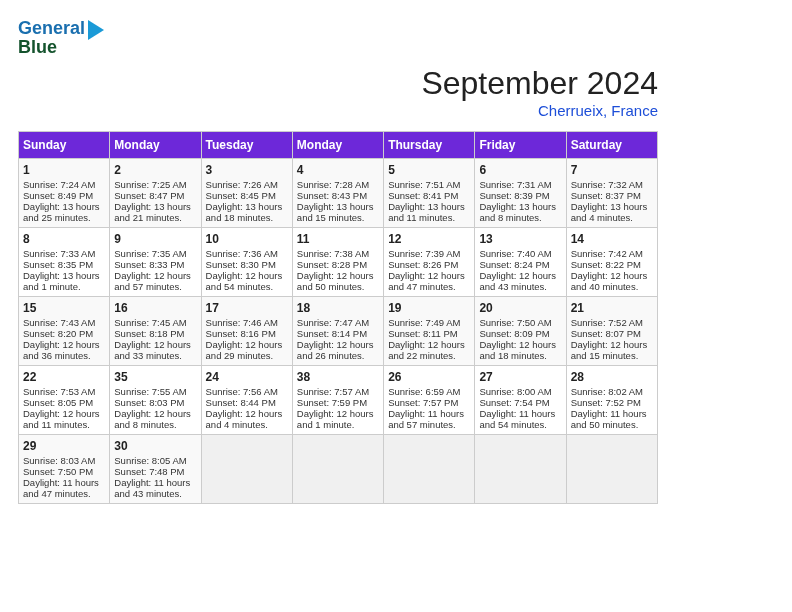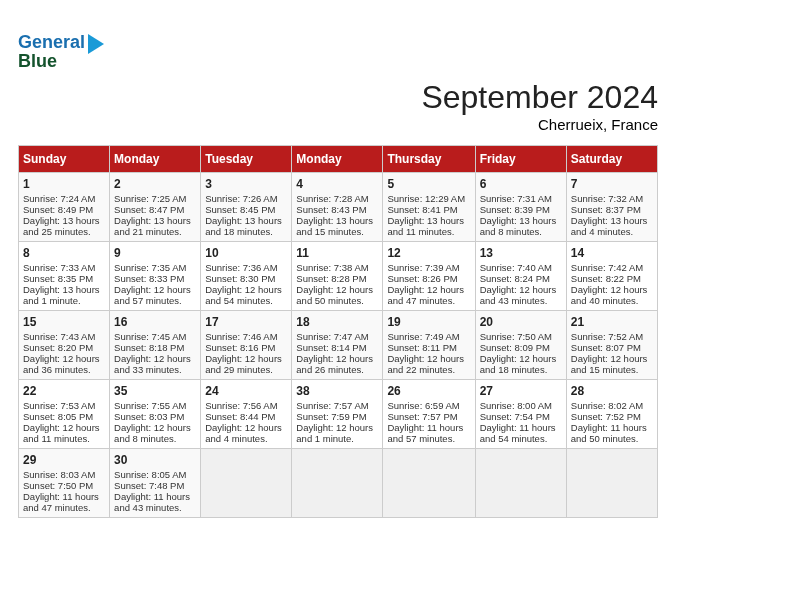--- a/index.html
+++ b/index.html
@@ -5,21 +5,21 @@
     * { margin: 0; padding: 0; box-sizing: border-box; }
     body {
       font-family: Arial, sans-serif;
       background: #fff;
       width: 792px;
       height: 612px;
       overflow: hidden;
     }
     .page {
       width: 676px;
-      padding: 32px 18px 10px 18px;
+      padding: 18px 18px 10px 18px;
     }
     .header {
       display: flex;
       justify-content: space-between;
       align-items: flex-start;
       margin-bottom: 12px;
     }
     .logo {
       display: flex;
       align-items: center;
@@ -47,29 +47,29 @@
       margin-top: 47px;
     }
     .title-block h1 {
       font-size: 32px;
       font-weight: normal;
       color: #222;
     }
     .title-block h2 {
       font-size: 15px;
       font-weight: normal;
-      color: #000000;
+      color: #1d4ed8;
     }
     table {
       width: 100%;
       border-collapse: collapse;
       font-size: 10px;
     }
     thead tr th {
-      background-color: #b91c1c;
+      background-color: #6d28d9;
       color: #fff;
       padding: 6px 4px;
       text-align: left;
       font-size: 12px;
       font-weight: bold;
       border: 1px solid #ccc;
     }
     tbody tr td {
       border: 1px solid #ccc;
       padding: 4px 4px;
@@ -125,21 +125,21 @@
         <th>Friday</th>
         <th>Saturday</th>
       </tr>
     </thead>
     <tbody id="calendar-body">
     <tr>
           <td><span class="day-num">1</span><span>Sunrise: 7:24 AM</span><br><span>Sunset: 8:49 PM</span><br><span>Daylight: 13 hours</span><br><span>and 25 minutes.</span></td>
           <td><span class="day-num">2</span><span>Sunrise: 7:25 AM</span><br><span>Sunset: 8:47 PM</span><br><span>Daylight: 13 hours</span><br><span>and 21 minutes.</span></td>
           <td><span class="day-num">3</span><span>Sunrise: 7:26 AM</span><br><span>Sunset: 8:45 PM</span><br><span>Daylight: 13 hours</span><br><span>and 18 minutes.</span></td>
           <td><span class="day-num">4</span><span>Sunrise: 7:28 AM</span><br><span>Sunset: 8:43 PM</span><br><span>Daylight: 13 hours</span><br><span>and 15 minutes.</span></td>
-          <td><span class="day-num">5</span><span>Sunrise: 12:29 AM</span><br><span>Sunset: 8:41 PM</span><br><span>Daylight: 13 hours</span><br><span>and 11 minutes.</span></td>
+          <td><span class="day-num">5</span><span>Sunrise: 7:51 AM</span><br><span>Sunset: 8:41 PM</span><br><span>Daylight: 13 hours</span><br><span>and 11 minutes.</span></td>
           <td><span class="day-num">6</span><span>Sunrise: 7:31 AM</span><br><span>Sunset: 8:39 PM</span><br><span>Daylight: 13 hours</span><br><span>and 8 minutes.</span></td>
           <td><span class="day-num">7</span><span>Sunrise: 7:32 AM</span><br><span>Sunset: 8:37 PM</span><br><span>Daylight: 13 hours</span><br><span>and 4 minutes.</span></td>
         </tr>
         <tr>
           <td><span class="day-num">8</span><span>Sunrise: 7:33 AM</span><br><span>Sunset: 8:35 PM</span><br><span>Daylight: 13 hours</span><br><span>and 1 minute.</span></td>
           <td><span class="day-num">9</span><span>Sunrise: 7:35 AM</span><br><span>Sunset: 8:33 PM</span><br><span>Daylight: 12 hours</span><br><span>and 57 minutes.</span></td>
           <td><span class="day-num">10</span><span>Sunrise: 7:36 AM</span><br><span>Sunset: 8:30 PM</span><br><span>Daylight: 12 hours</span><br><span>and 54 minutes.</span></td>
           <td><span class="day-num">11</span><span>Sunrise: 7:38 AM</span><br><span>Sunset: 8:28 PM</span><br><span>Daylight: 12 hours</span><br><span>and 50 minutes.</span></td>
           <td><span class="day-num">12</span><span>Sunrise: 7:39 AM</span><br><span>Sunset: 8:26 PM</span><br><span>Daylight: 12 hours</span><br><span>and 47 minutes.</span></td>
           <td><span class="day-num">13</span><span>Sunrise: 7:40 AM</span><br><span>Sunset: 8:24 PM</span><br><span>Daylight: 12 hours</span><br><span>and 43 minutes.</span></td>

